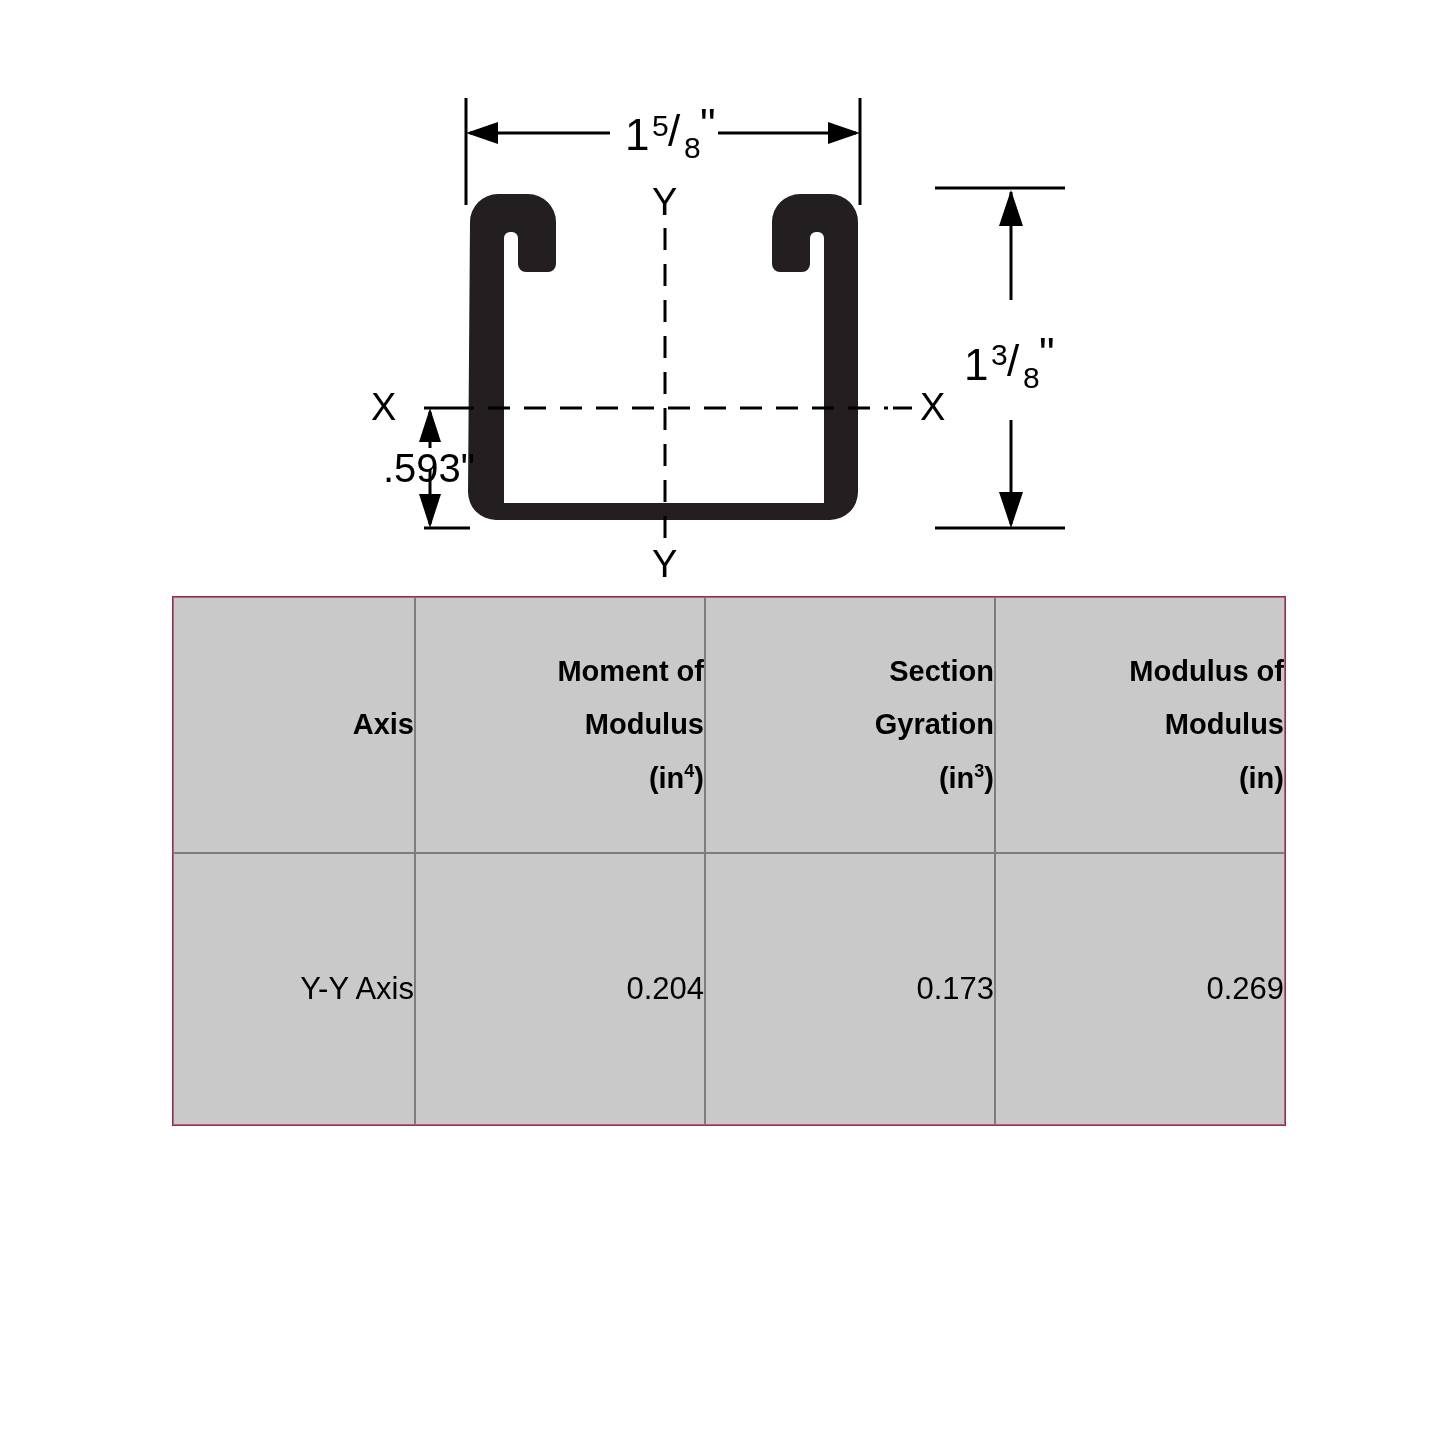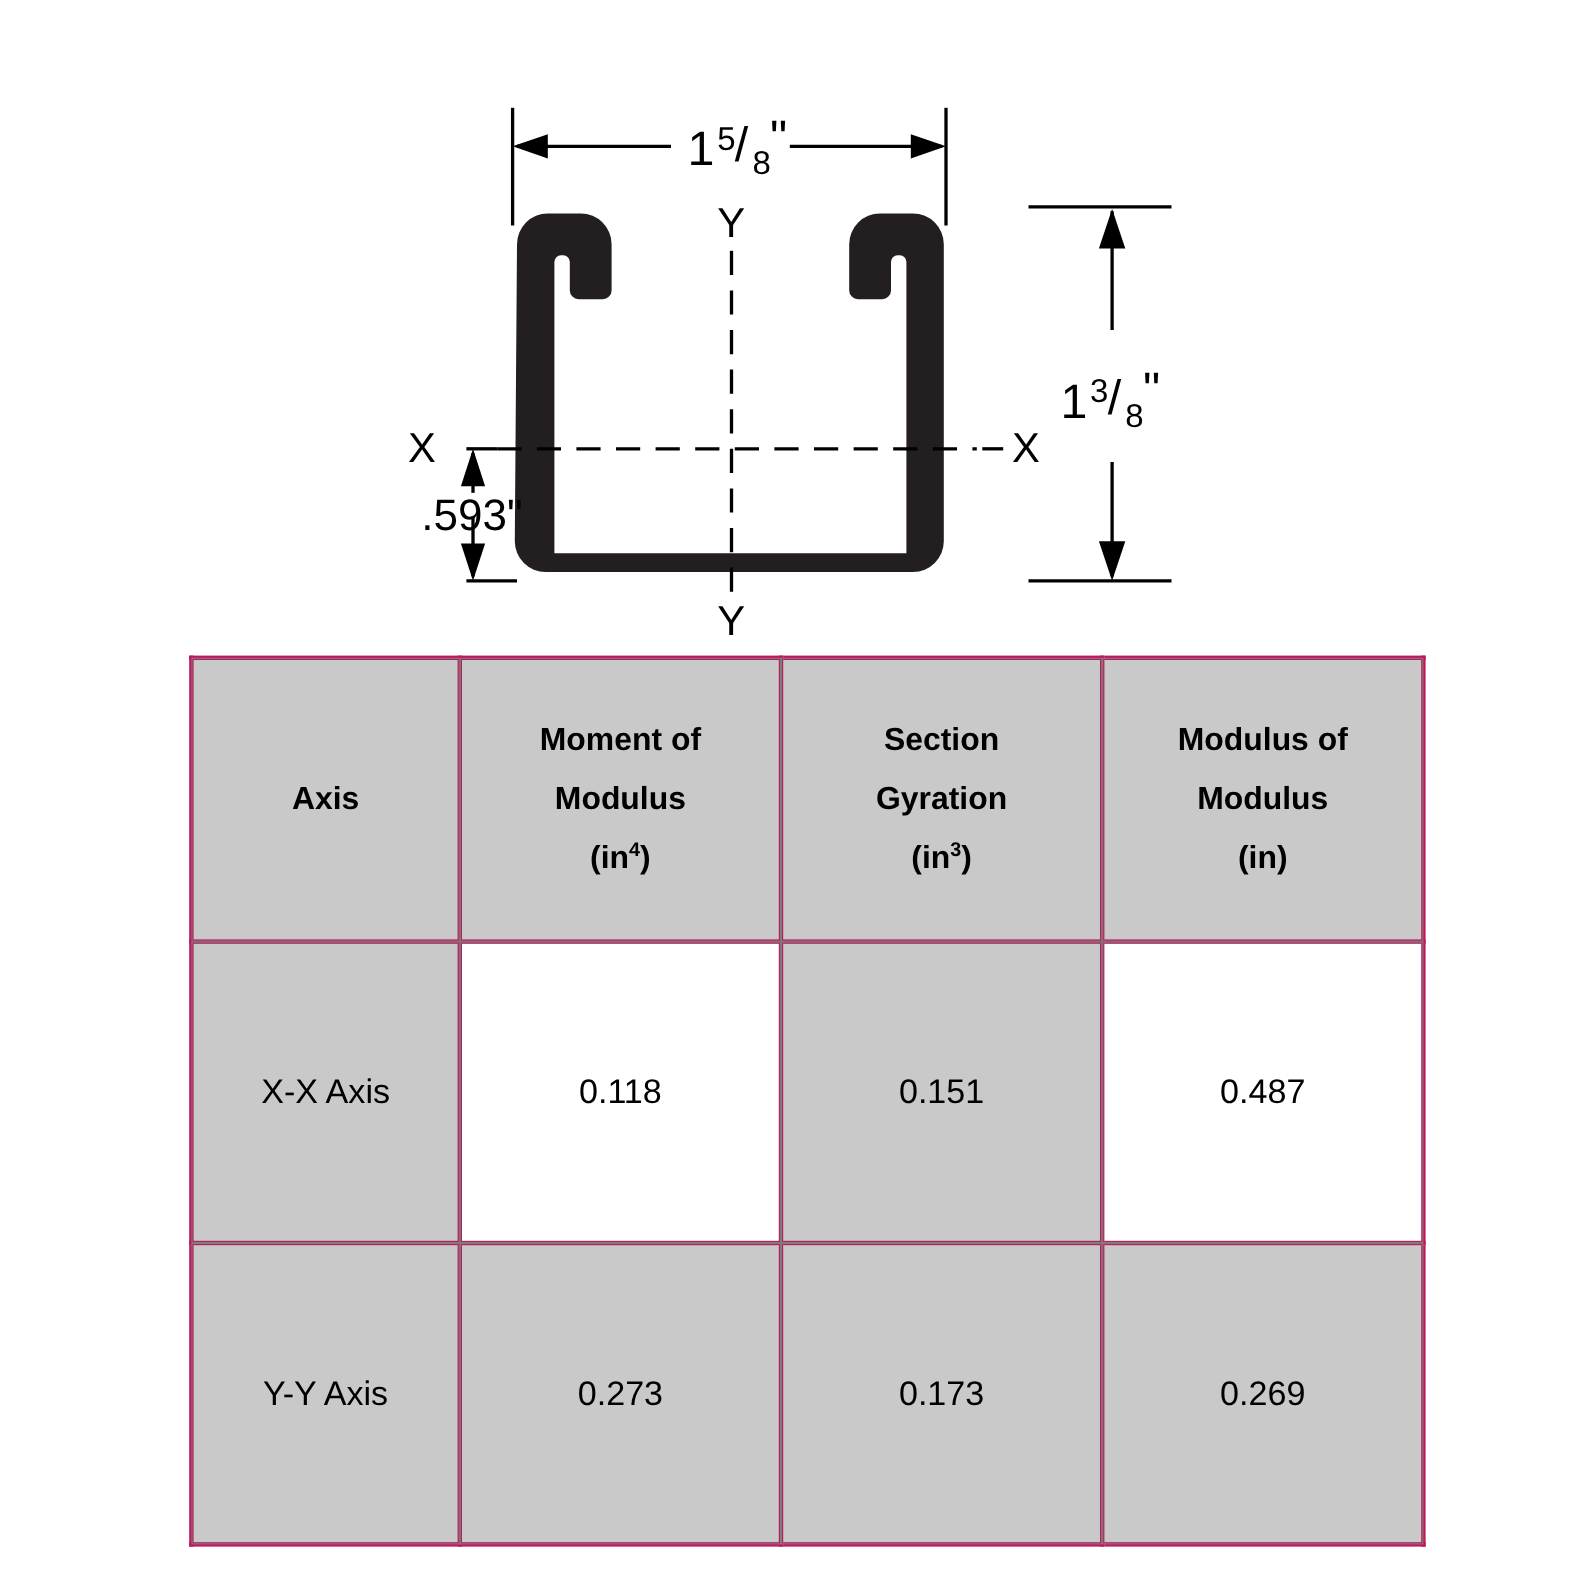--- a/index.html
+++ b/index.html
@@ -56,24 +56,24 @@
   
   #spec-table {
     position: absolute;
     left: 172px;
     top: 596px;
     width: 1105px;
     border-collapse: collapse;
     table-layout: fixed;
   }
   #spec-table td, #spec-table th {
-    border: 4px solid #be185d;
+    border: 2px solid #be185d;
     outline: 1px solid #7d7d7d;
     outline-offset: -1px;
-    text-align: center;
+    text-align: right;
     vertical-align: middle;
     padding: 0;
     margin: 0;
   }
   #spec-table thead th {
     background: #c9c9c9;
     height: 254px;
     font-size: 29px;
     font-weight: bold;
     line-height: 1.85;
@@ -212,27 +212,21 @@
         </th>
         <th class="col-data">
           <span class="hdr-line">Modulus of</span>
           <span class="hdr-line">Modulus</span>
           <span class="hdr-line"><span>(in</span><sup></sup><span>)</span></span>
         </th>
       </tr>
     </thead>
     <tbody>
       <tr>
-        <td class="cell-shaded col-axis">X-X Axis</td>
-        <td class="cell-plain col-data">0.118</td>
-        <td class="cell-shaded col-data">0.151</td>
-        <td class="cell-plain col-data">0.487</td>
-      </tr>
-      <tr>
         <td class="cell-shaded col-axis">Y-Y Axis</td>
-        <td class="cell-shaded col-data">0.273</td>
+        <td class="cell-shaded col-data">0.204</td>
         <td class="cell-shaded col-data">0.173</td>
         <td class="cell-shaded col-data">0.269</td>
       </tr>
     </tbody>
   </table>
 
 </div>
 
 </body></html>

